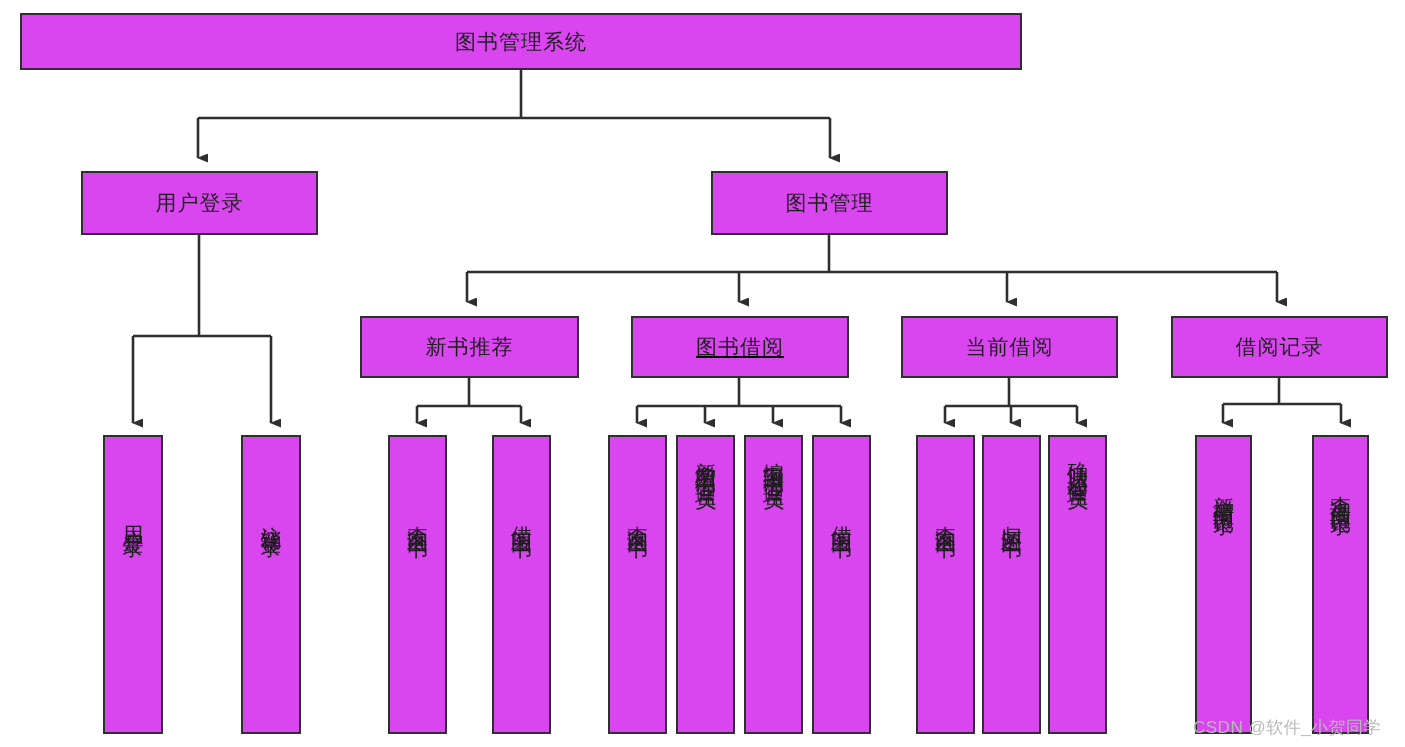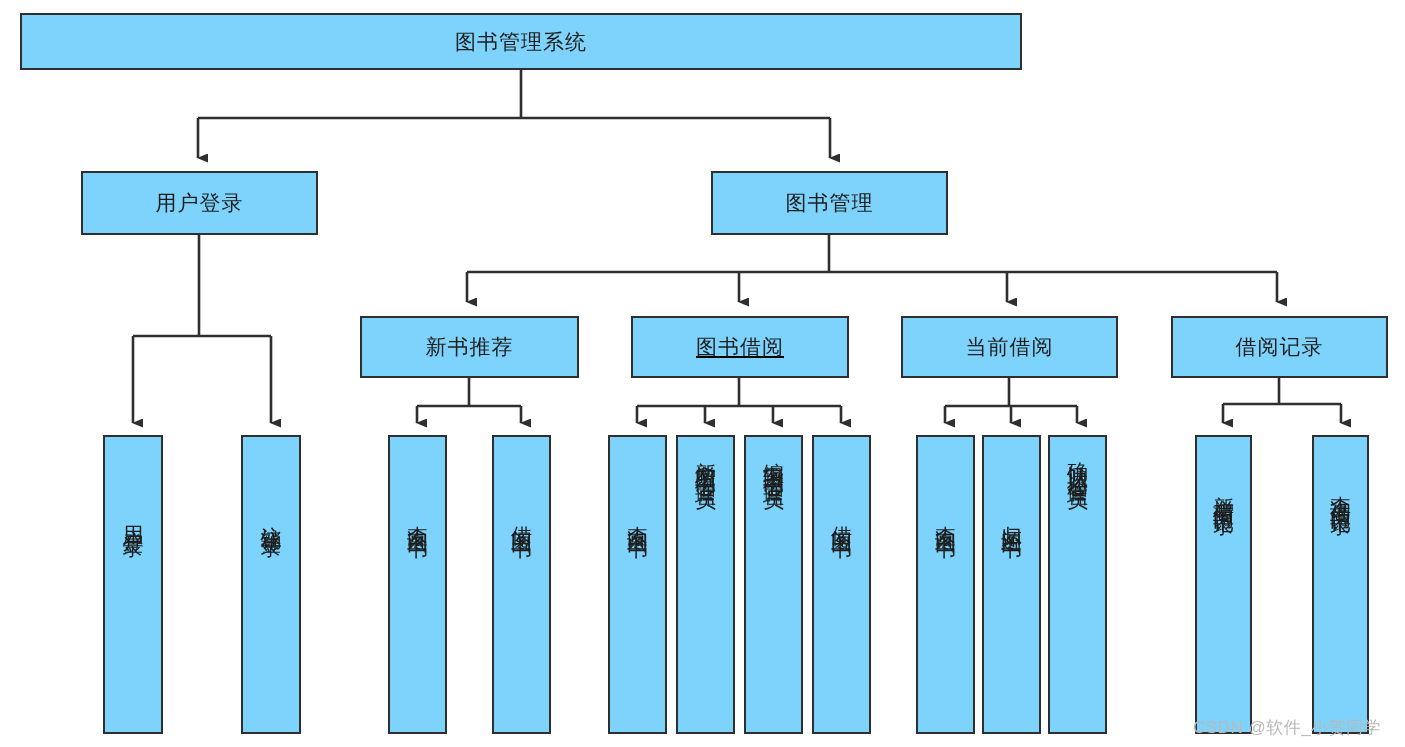--- a/index.html
+++ b/index.html
@@ -24,21 +24,21 @@
     position: absolute;
     left: 0;
     top: 0;
     width: 1405px;
     height: 747px;
   }
   .node-box {
     position: absolute;
     box-sizing: border-box;
     border: 2px solid #2f2f2f;
-    background: #7dd3fc;
+    background: #d946ef;
     display: flex;
     align-items: center;
     justify-content: center;
     overflow: hidden;
   }
   .node-label-h {
     font-size: 21px;
     color: #1d1d1d;
     line-height: 1.1;
     white-space: nowrap;

